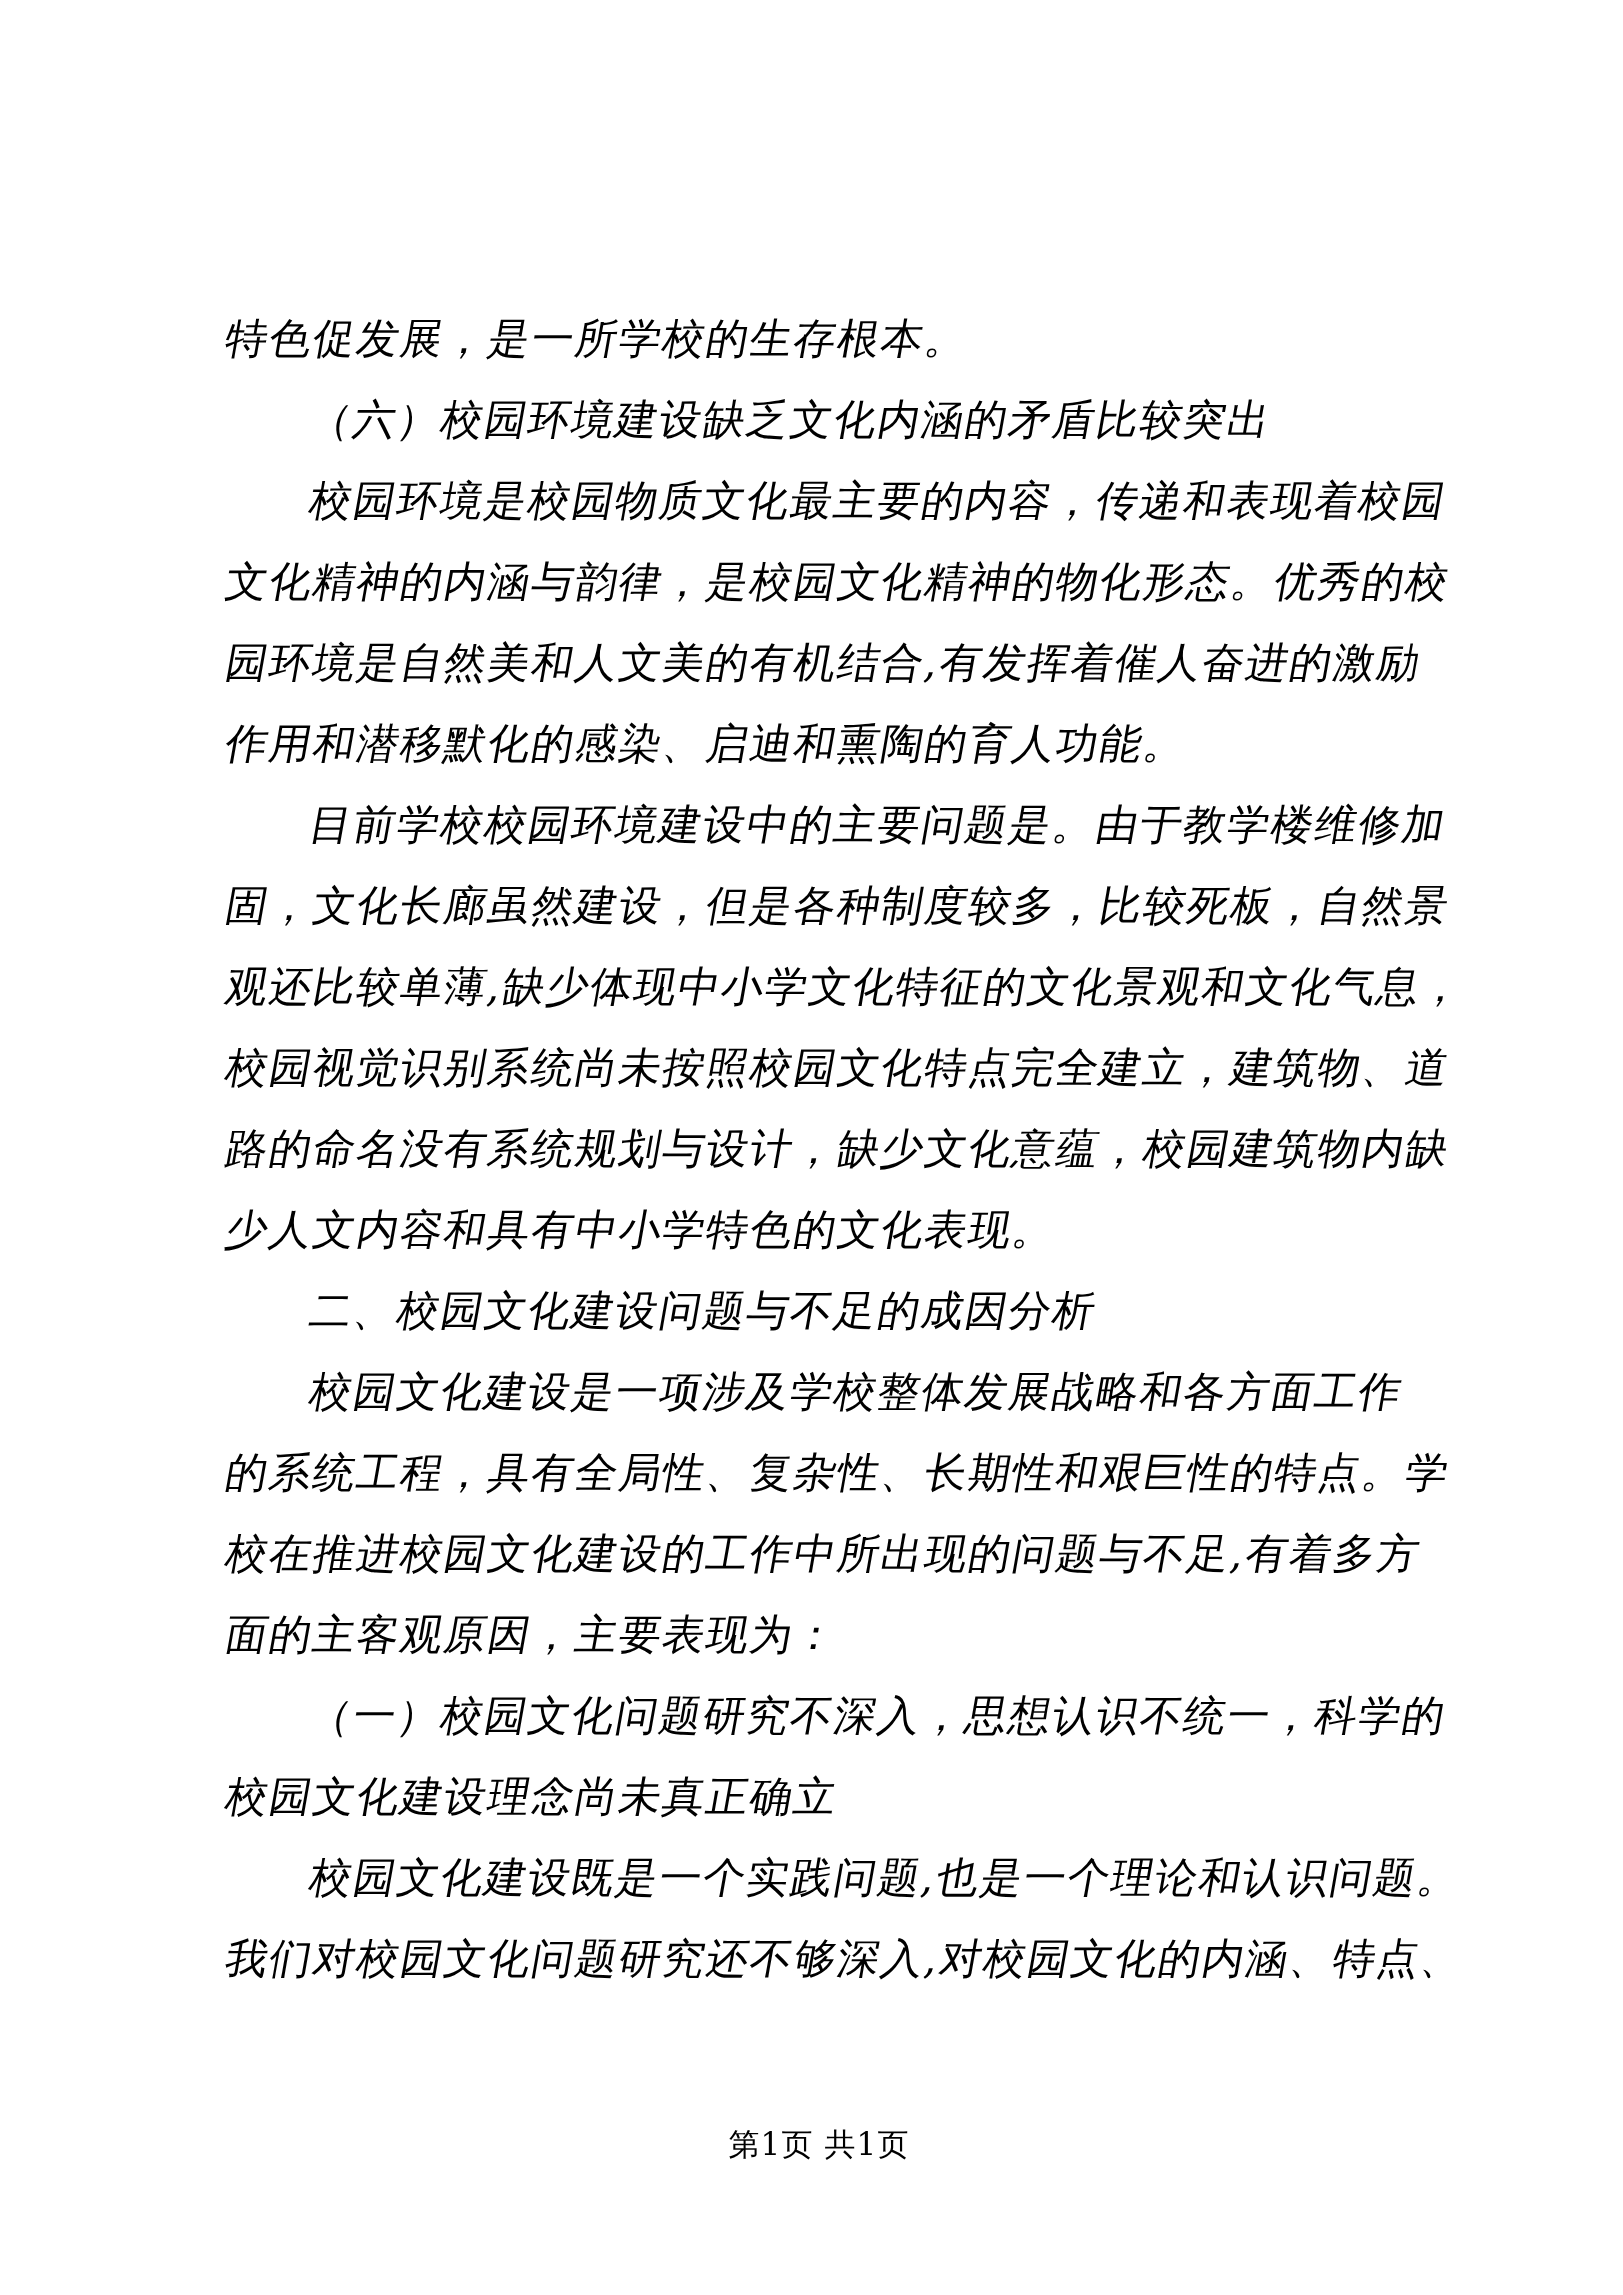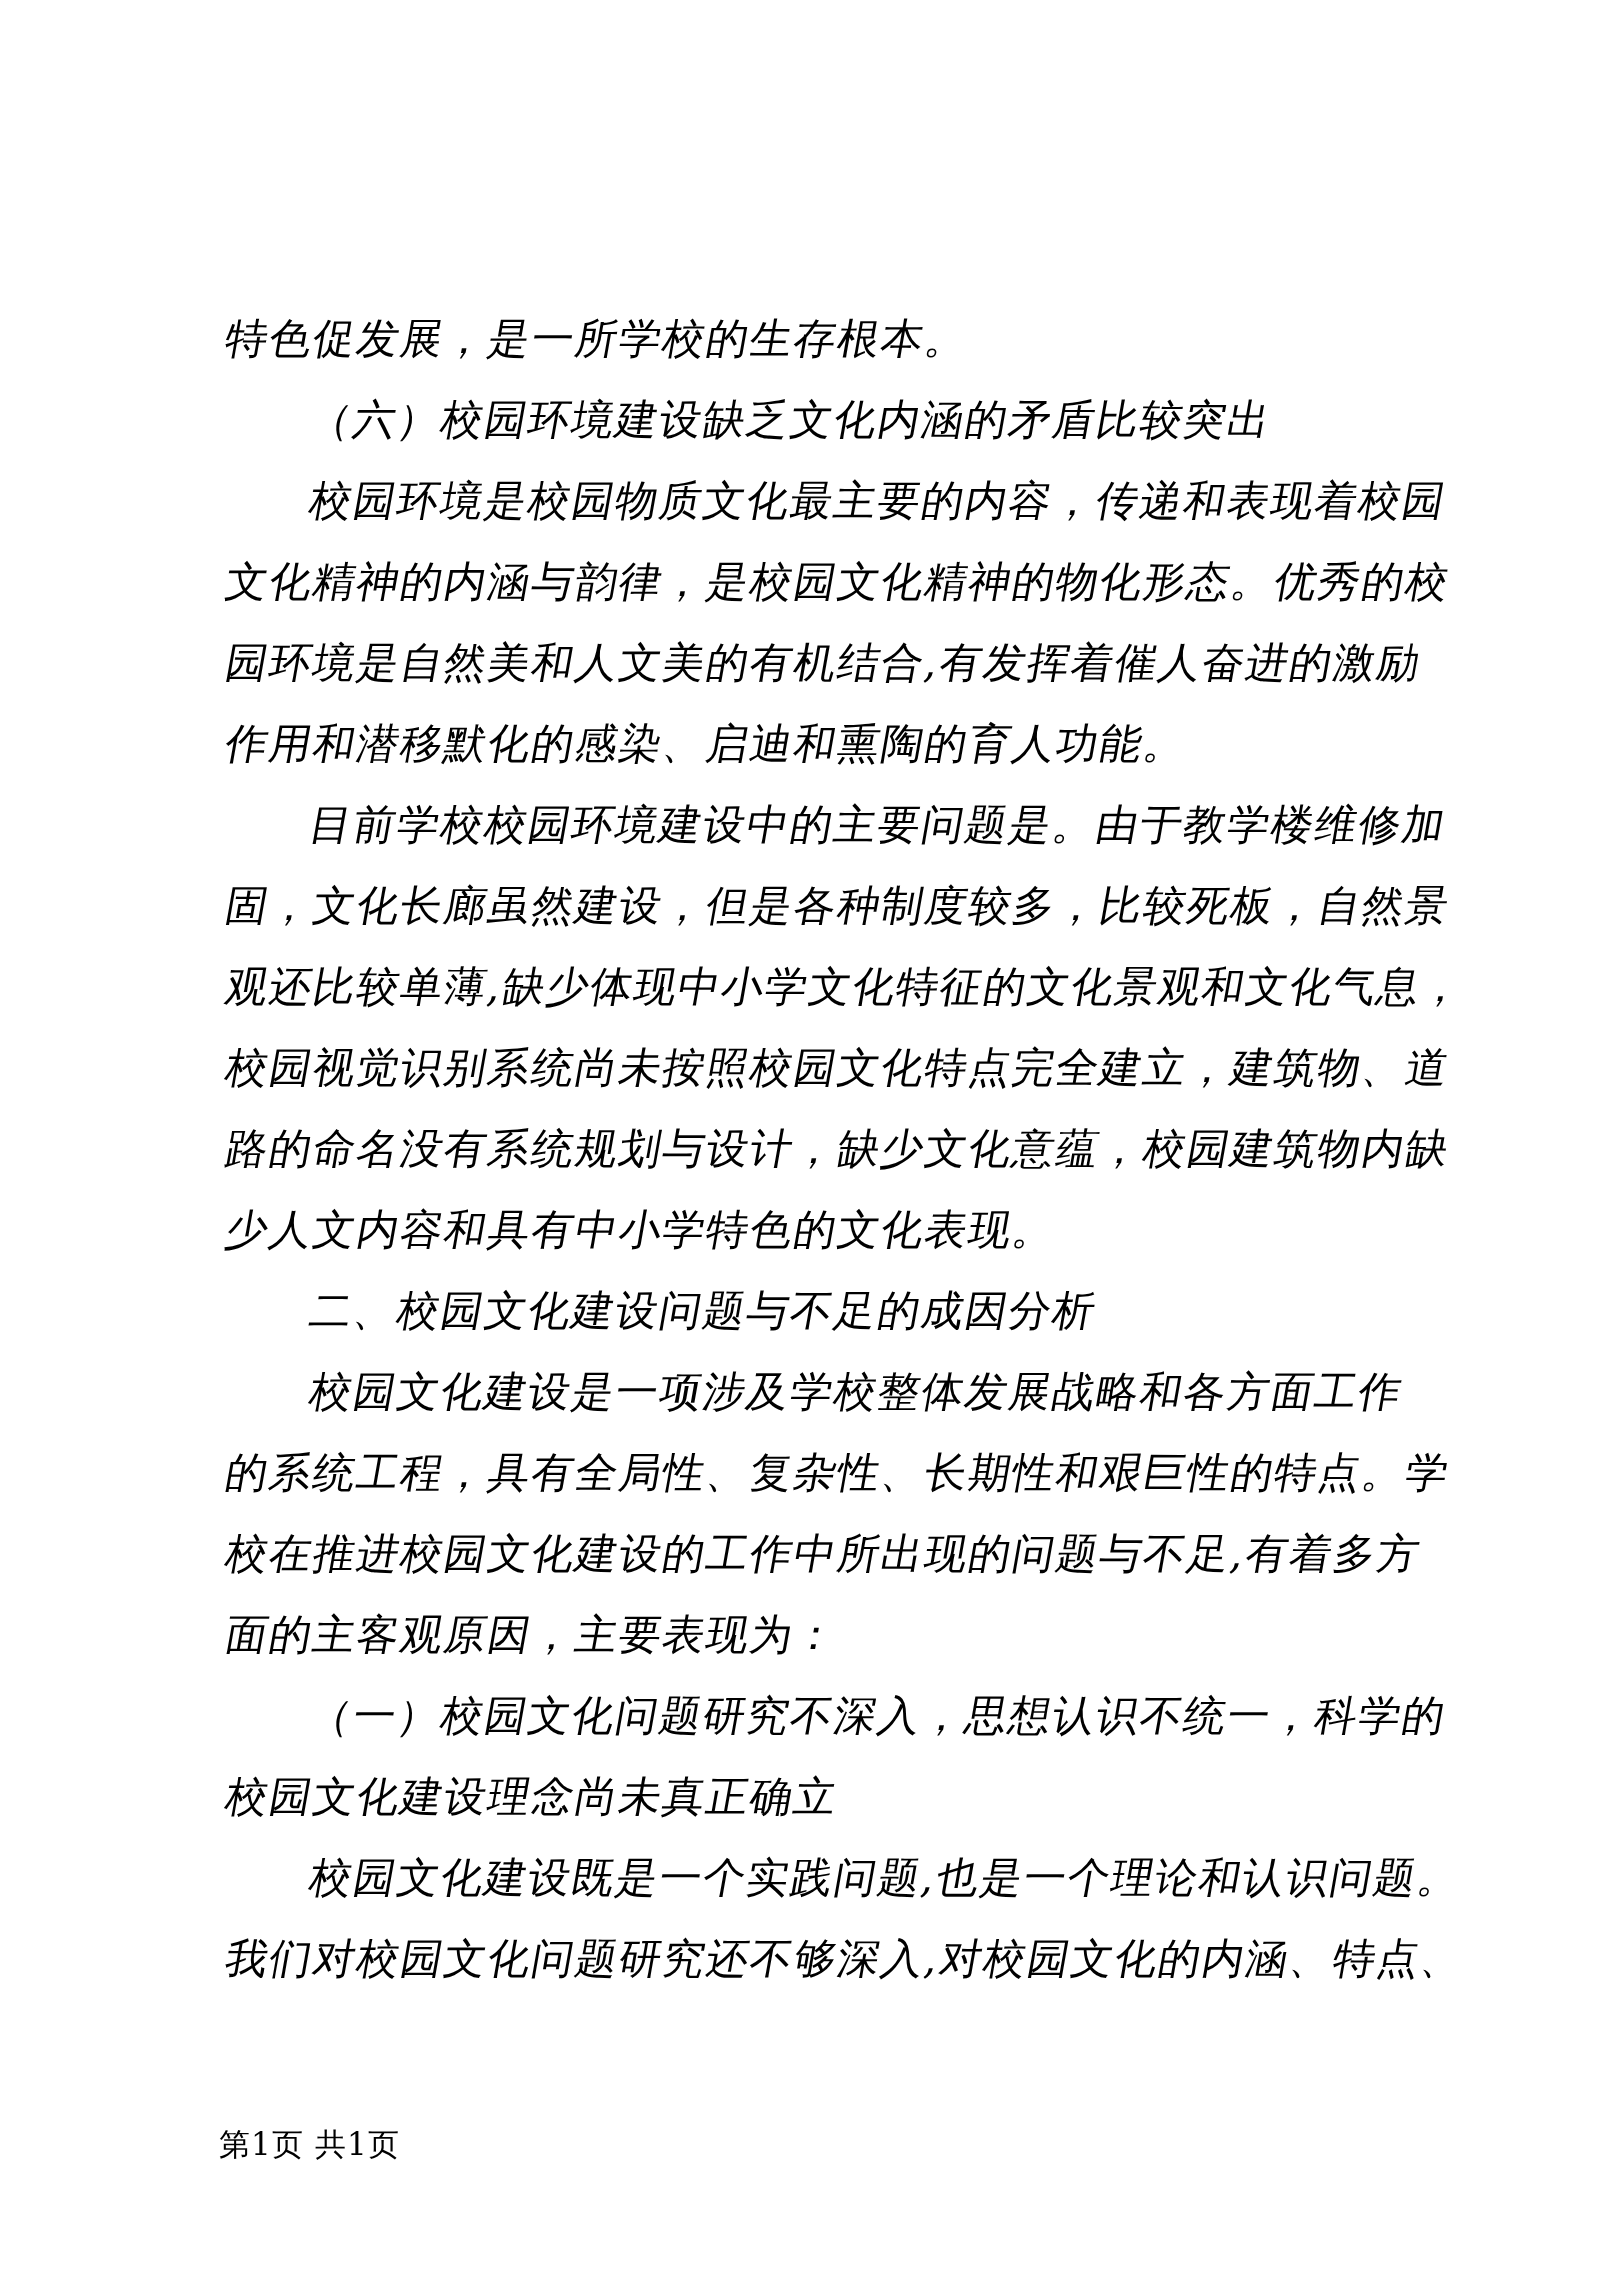--- a/index.html
+++ b/index.html
@@ -39,21 +39,21 @@
     transform-origin: 0 100%;
   }
   .line.indent {
     padding-left: 84px;
   }
   .footer {
     position: absolute;
     left: 219px;
     top: 2124px;
     width: 1200px;
-    text-align: left;
+    text-align: center;
     font-size: 31px;
     line-height: 40px;
     letter-spacing: 1.1px;
     color: #000000;
   }
 </style>
 </head>
 <body>
 
 <div class="page">

